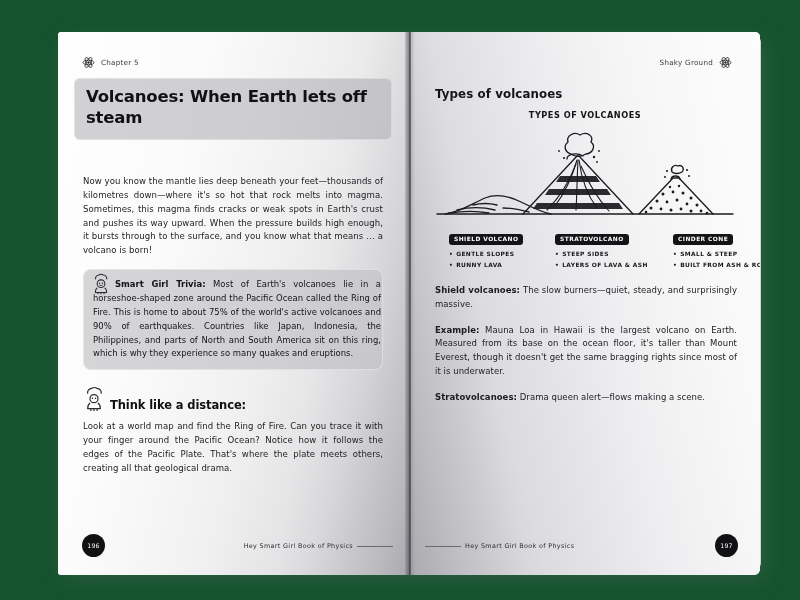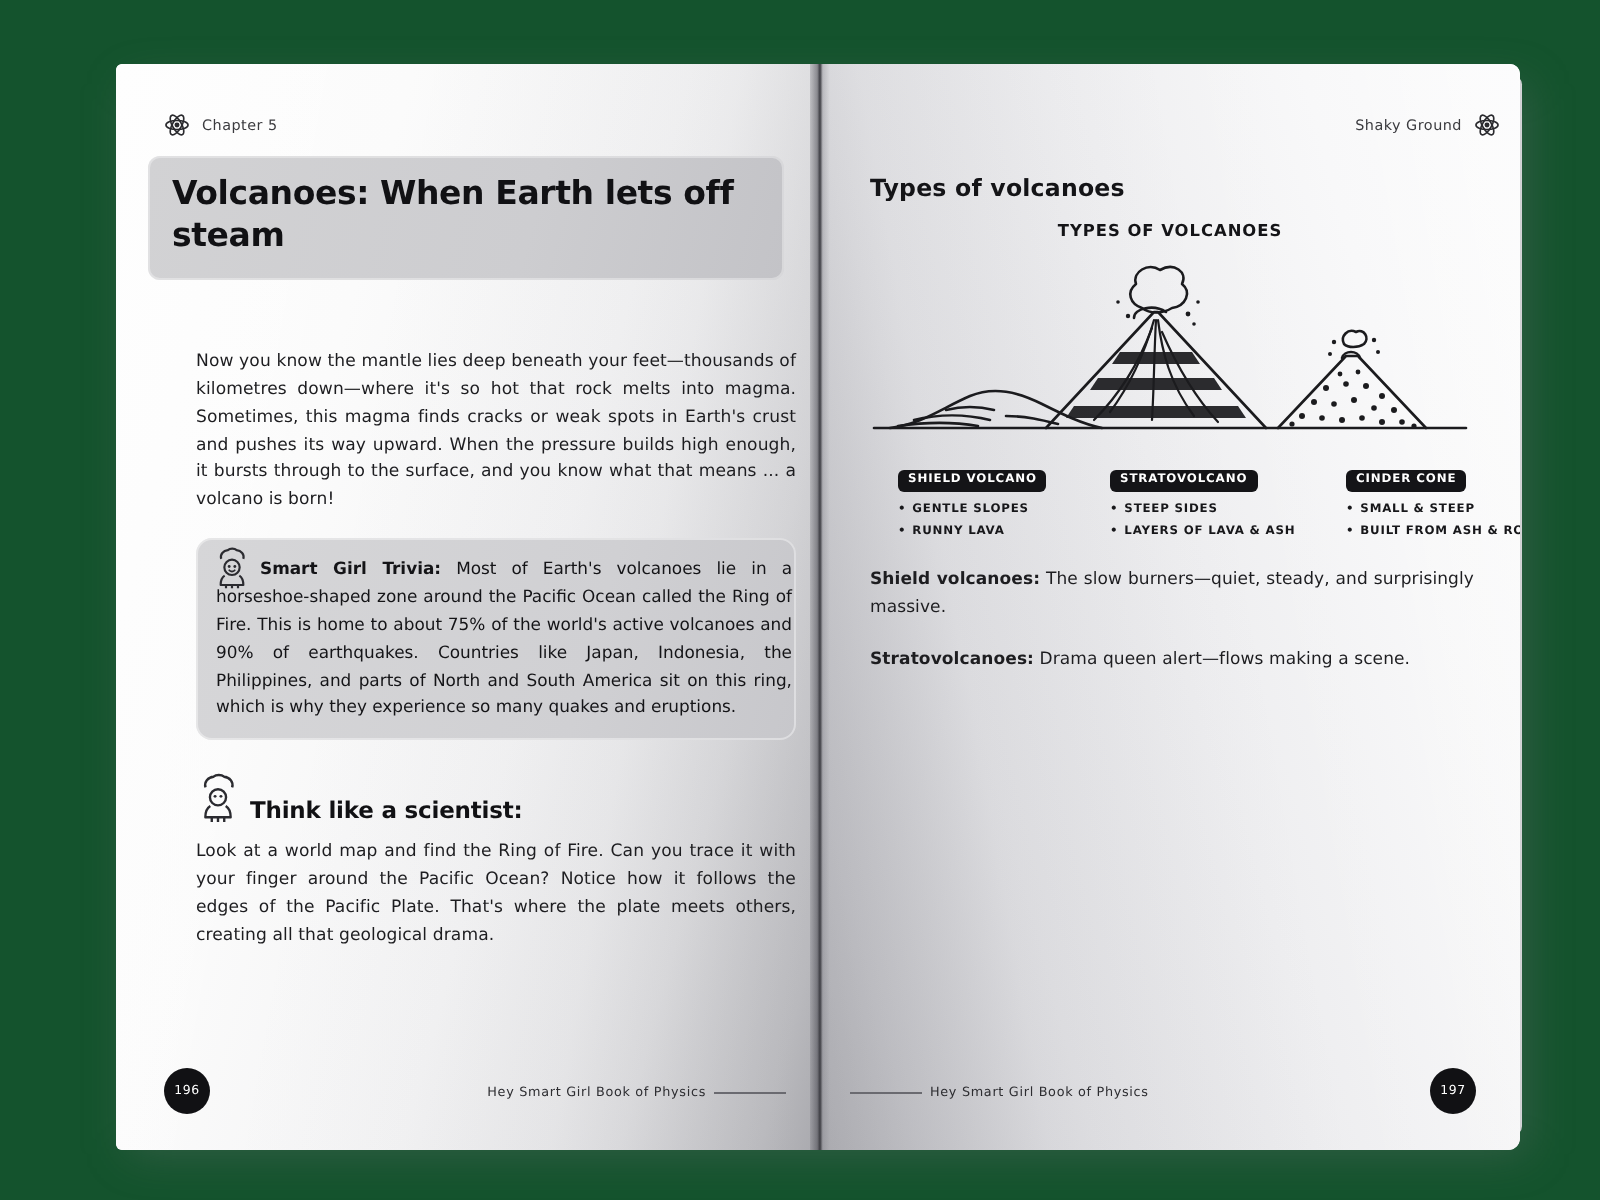--- a/index.html
+++ b/index.html
@@ -144,21 +144,21 @@
     top: 24px;
     display: flex;
     align-items: center;
     gap: 6px;
     font-size: 7.2px;
     letter-spacing: 0.25px;
     color: #3b3b3f;
     font-family: "DejaVu Sans", sans-serif;
   }
   .runhead-left  { left: 24px; }
-  .runhead-right { right: 10px; }
+  .runhead-right { right: 28px; }
 
   .atom-icon { width: 13px; height: 13px; display: block; flex: none; }
 
   .heading-band {
     position: absolute;
     left: 16px;
     top: 46px;
     width: 318px;
     padding: 9px 12px 11px 12px;
     border-radius: 6px;
@@ -168,21 +168,21 @@
   .heading-band h1 {
     font-size: 16.5px;
     line-height: 1.26;
     font-weight: 700;
     color: #111114;
     letter-spacing: -0.2px;
   }
 
   .body-col {
     position: absolute;
-    left: 40px;
+    left: 25px;
     top: 143px;
     width: 300px;
   }
 
   p.para {
     font-size: 8.55px;
     line-height: 1.62;
     color: #1d1d20;
     text-align: justify;
     margin-bottom: 11px;
@@ -397,21 +397,21 @@
                   <g fill="none" stroke="#2b2b30" stroke-width="1.3" stroke-linejoin="round">
                     <path d="M5.2 8.2c-1-2.9 1.4-5.6 4.4-5.8 1.4-1.3 4.3-1.3 5.7 0 3 .2 5.4 2.9 4.4 5.8"></path>
                     <circle cx="12" cy="13.6" r="4.4"></circle>
                     <path d="M7.8 18.4c-1.8 1.1-2.7 3.4-2.7 6.1h13.8c0-2.7-.9-5-2.7-6.1"></path>
                     <path d="M8.6 24.8v2.3M12 24.8v2.3M15.4 24.8v2.3"></path>
                   </g>
                   <circle cx="10.4" cy="13.1" r="0.8" fill="#2b2b30"></circle>
                   <circle cx="13.6" cy="13.1" r="0.8" fill="#2b2b30"></circle>
                 </svg>
               </span>
-              <h2>Think like a scientist:</h2>
+              <h2>Think like a distance:</h2>
             </div>
 
             <p class="para">Look at a world map and find the Ring of Fire. Can you trace it with your finger around the Pacific Ocean? Notice how it follows the edges of the Pacific Plate. That's where the plate meets others, creating all that geological drama.</p>
           </div>
 
           <div class="page-num page-num-left">196</div>
 
           <div class="footer-text footer-left">
             <span>Hey Smart Girl Book of Physics</span>
             <span class="rule"></span>
@@ -535,20 +535,21 @@
                 <ul>
                   <li>SMALL &amp; STEEP</li>
                   <li>BUILT FROM ASH &amp; ROCKS</li>
                 </ul>
               </div>
             </div>
           </div>
 
           <div class="right-col">
             <p class="para"><b>Shield volcanoes:</b><span> The slow burners—quiet, steady, and surprisingly massive.</span></p>
+            <p class="para"><b>Example:</b><span> Mauna Loa in Hawaii is the largest volcano on Earth. Measured from its base on the ocean floor, it's taller than Mount Everest, though it doesn't get the same bragging rights since most of it is underwater.</span></p>
             <p class="para"><b>Stratovolcanoes:</b><span> Drama queen alert—flows making a scene.</span></p>
           </div>
 
           <div class="page-num page-num-right">197</div>
 
           <div class="footer-text footer-right">
             <span class="rule"></span>
             <span>Hey Smart Girl Book of Physics</span>
           </div>
 

